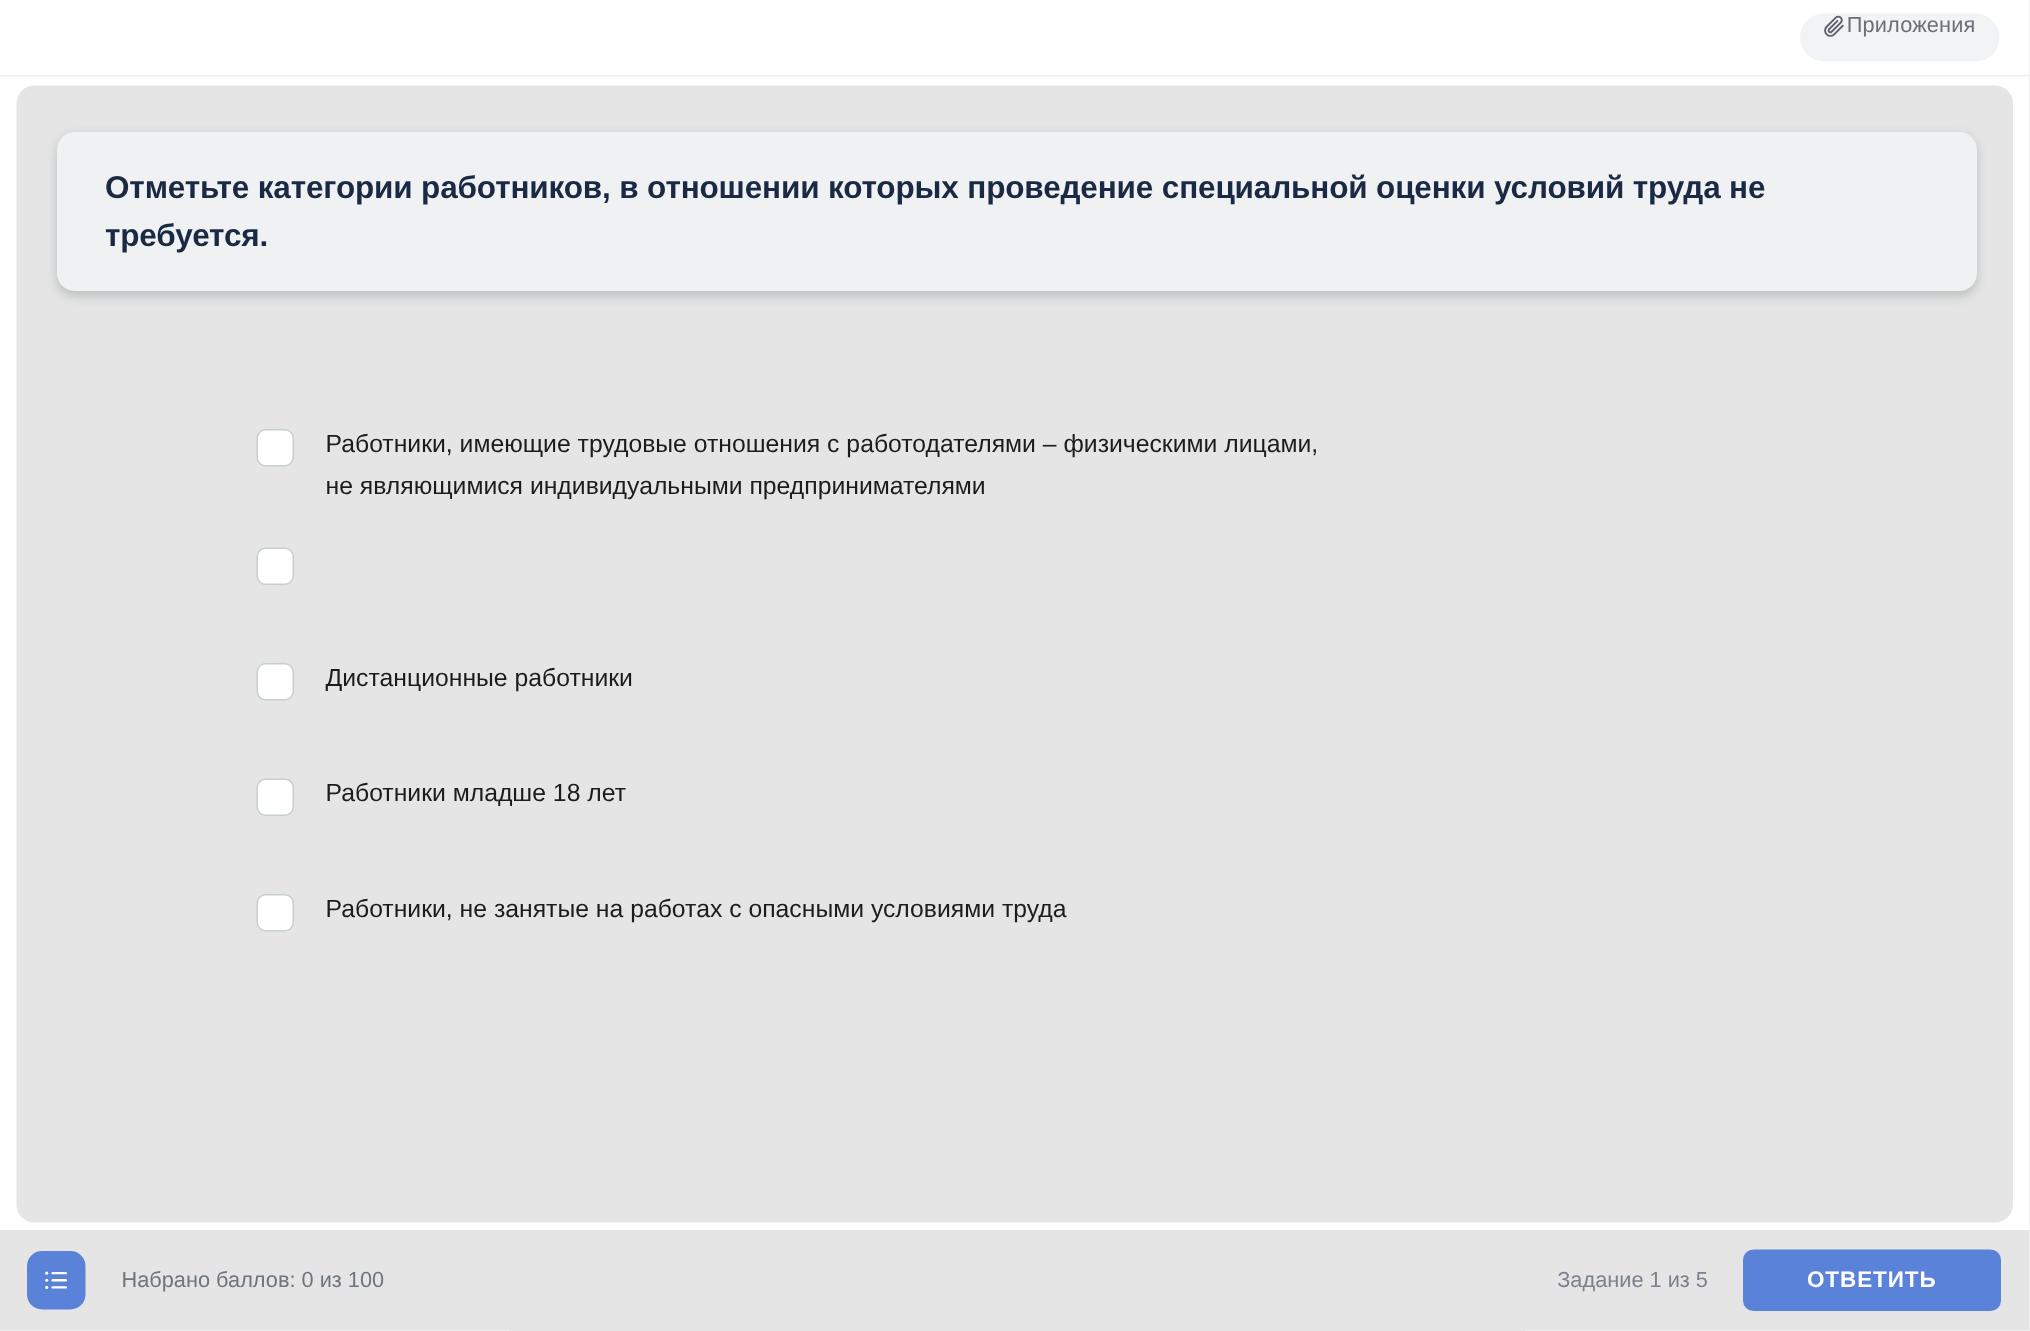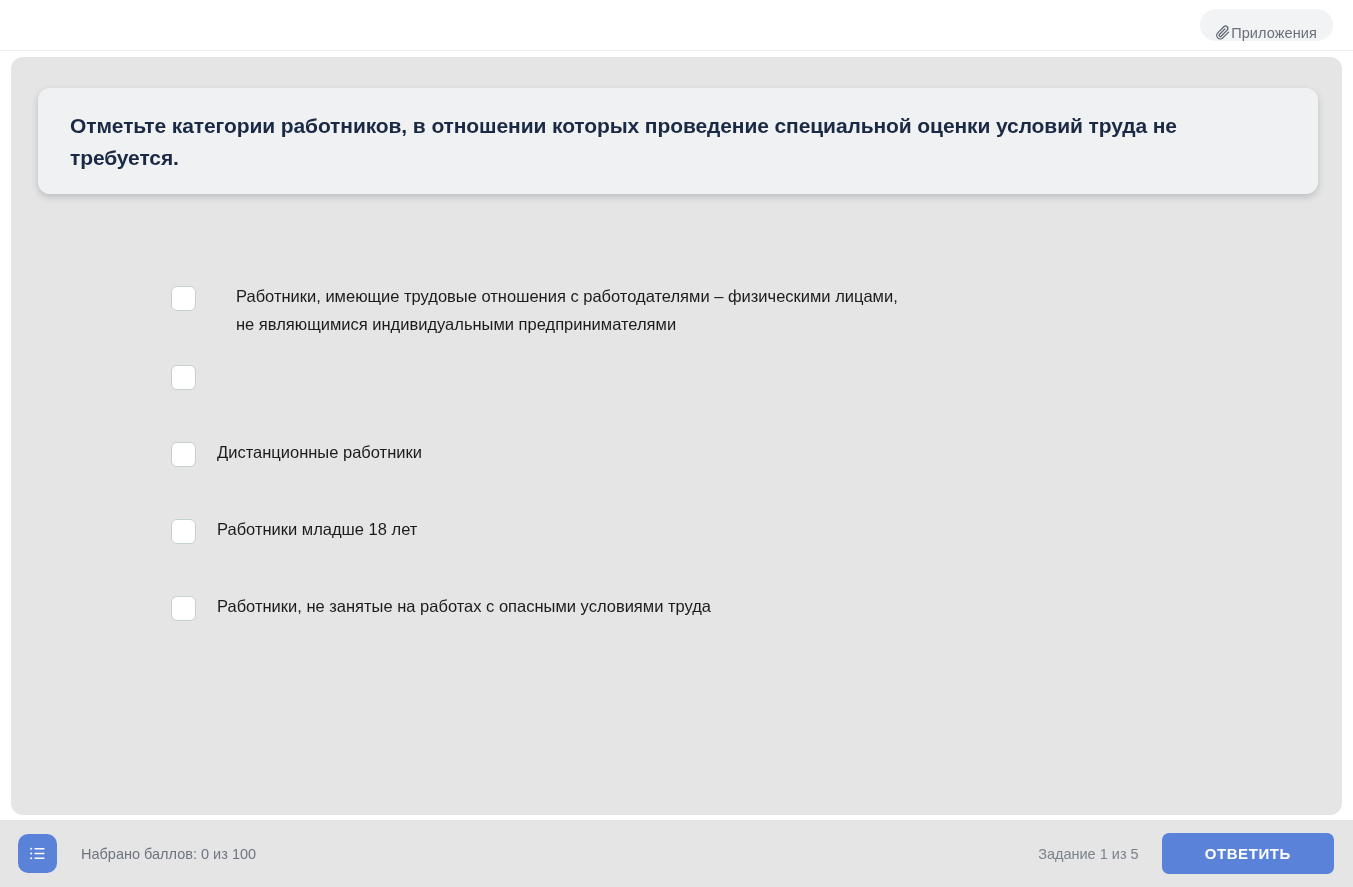--- a/index.html
+++ b/index.html
@@ -24,21 +24,21 @@
     height: 51px;
     background: #ffffff;
     border-bottom: 1px solid #ebedef;
     display: flex;
     align-items: center;
     justify-content: flex-end;
   }
 
   .apps-button {
     display: flex;
-    align-items: flex-end;
+    align-items: flex-start;
     gap: 0;
     height: 32px;
     padding: 0 16px 0 14px;
     margin-right: 20px;
     background: #f2f3f5;
     border: none;
     border-radius: 16px;
     cursor: pointer;
   }
 
@@ -116,21 +116,21 @@
   .option-label {
     margin-left: 21px;
     font-size: 16.5px;
     line-height: 1.7;
     color: #1c1c1c;
     padding-top: 1px;
     white-space: pre-line;
   }
 
   
-  .option-row.two-line { margin-bottom: 22px; gap: 19px; }
+  .option-row.two-line { margin-bottom: 22px; }
 
   
   .bottombar {
     position: absolute;
     left: 0;
     top: 820px;
     width: 1353px;
     height: 67px;
     background: #e5e5e5;
     display: flex;

